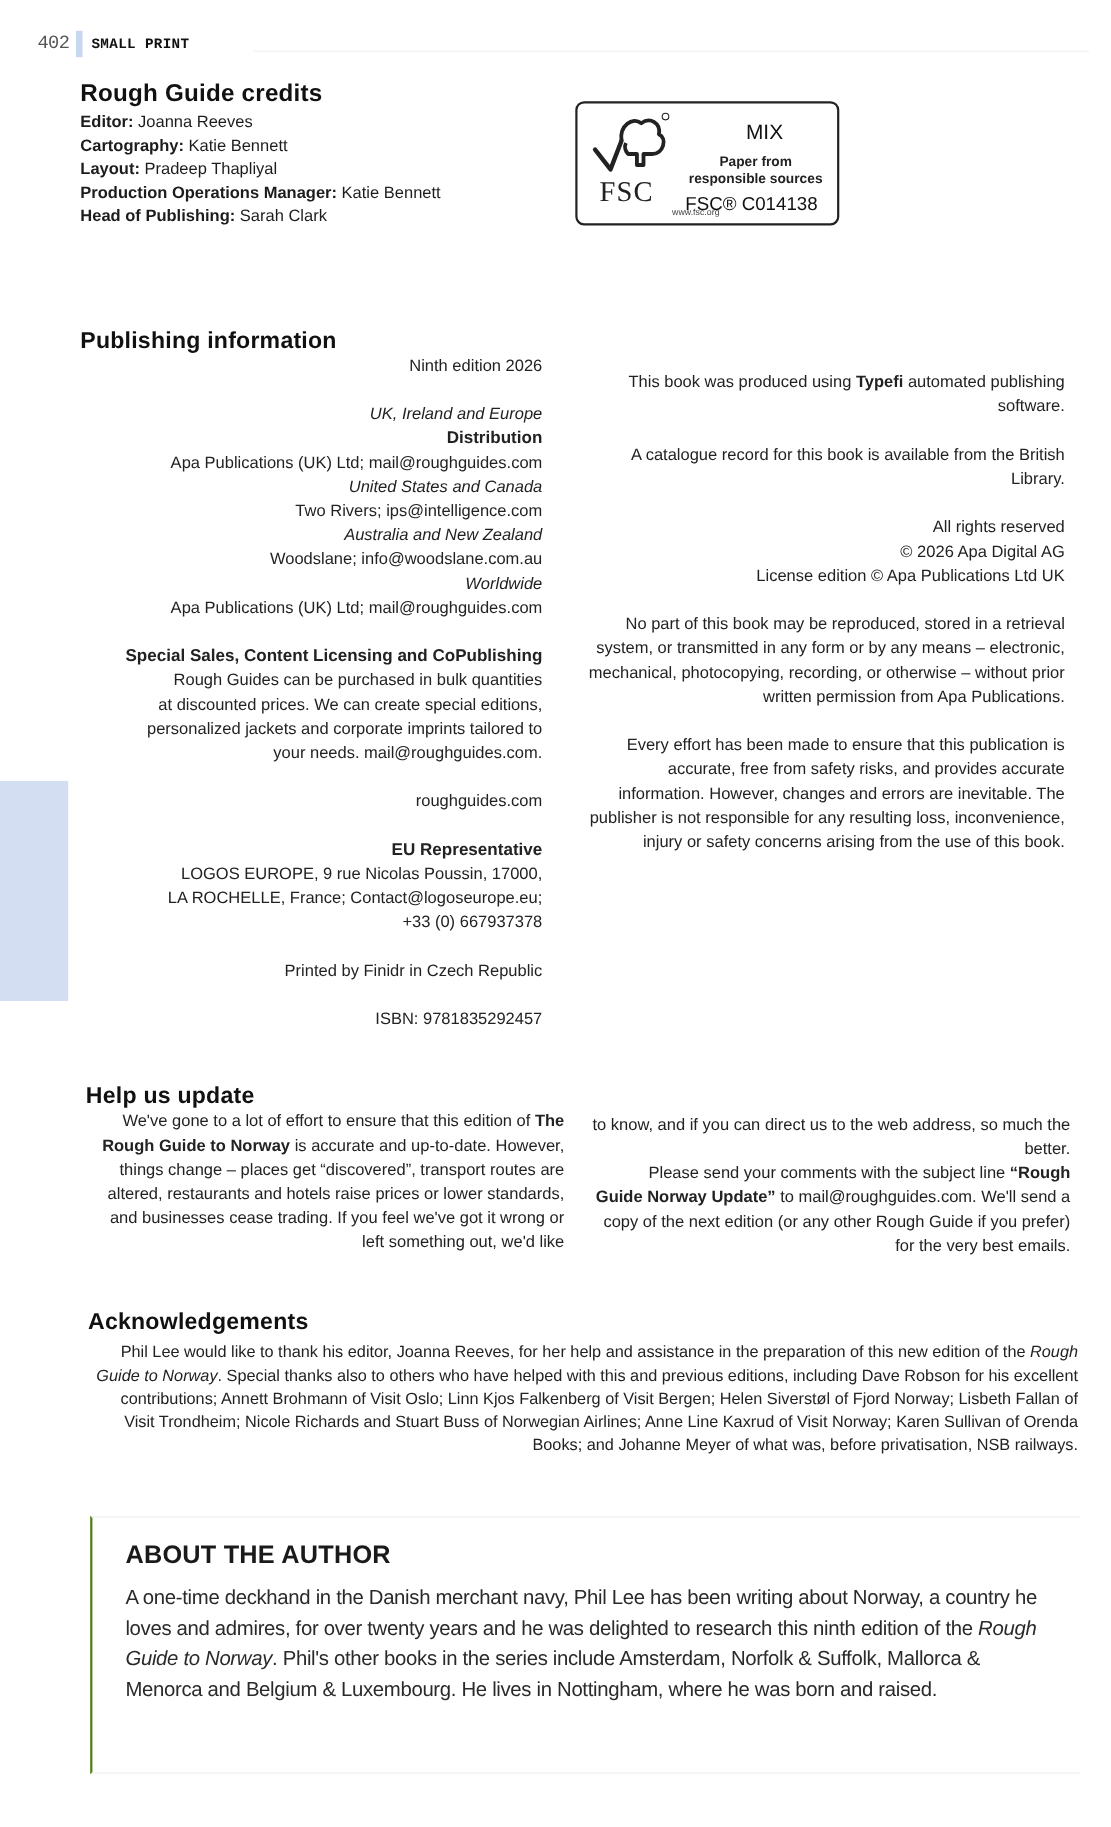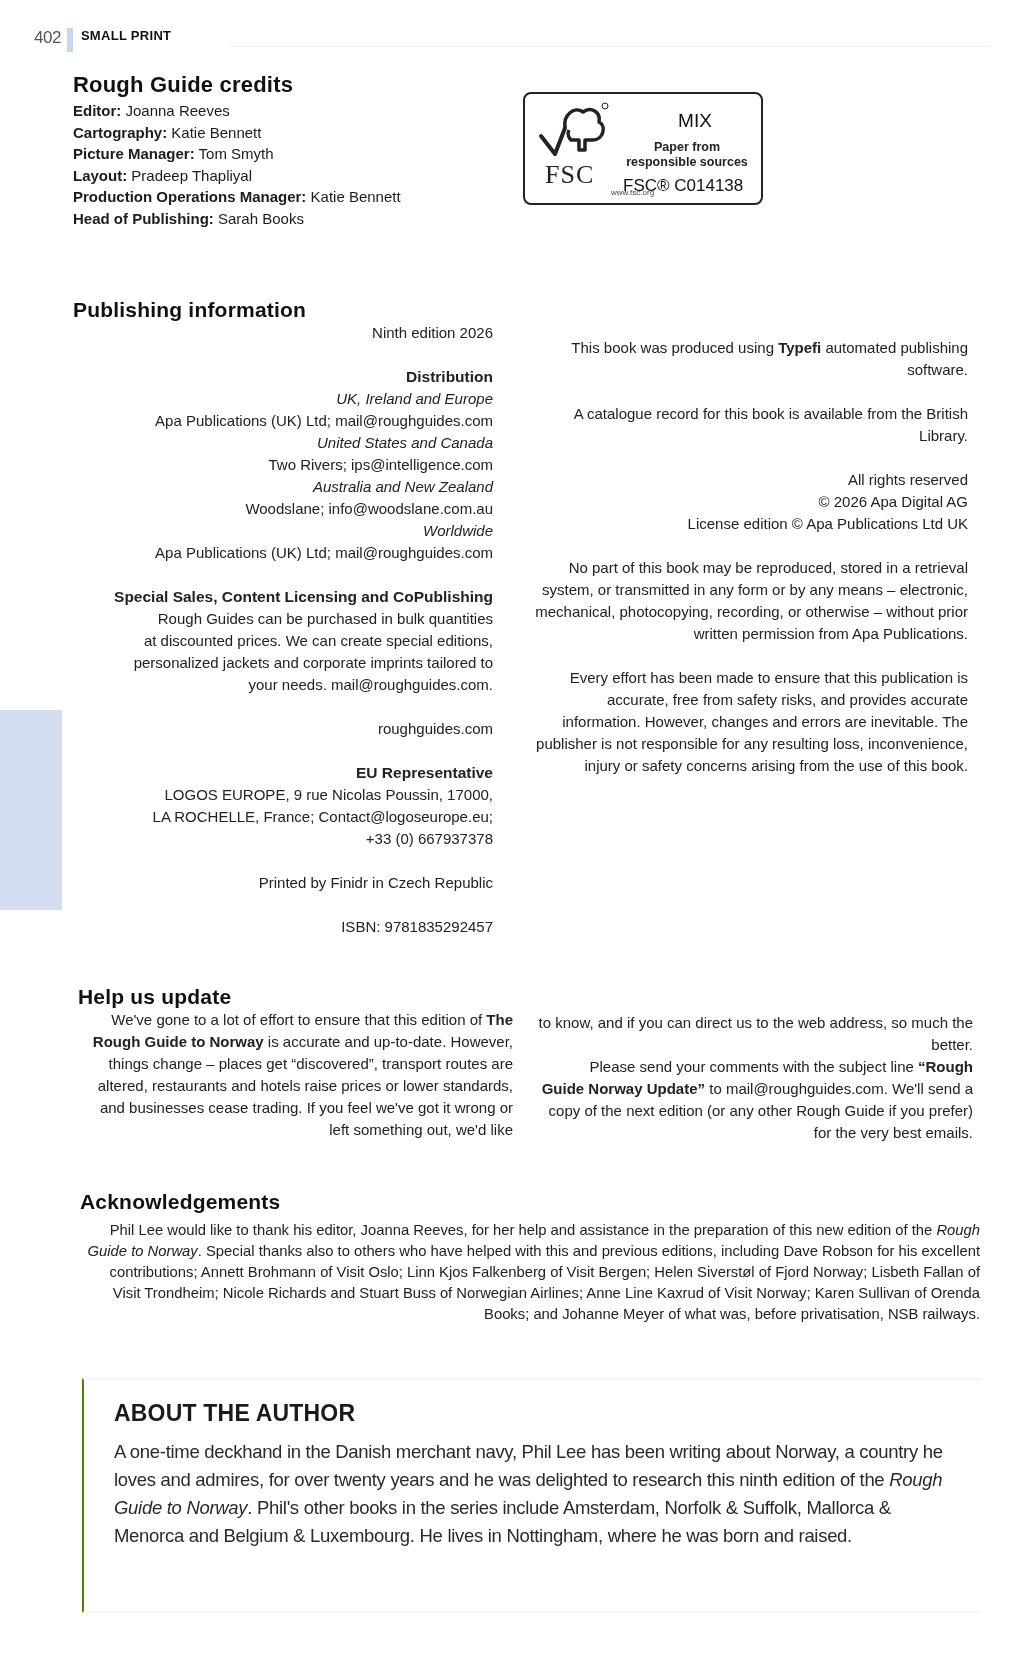--- a/index.html
+++ b/index.html
@@ -1,19 +1,19 @@
 <!DOCTYPE html>
 <html><head>
 <meta charset="utf-8">
 <style>
   * { box-sizing: border-box; margin: 0; padding: 0; }
   html, body { width: 1010px; height: 1661px; background: #ffffff; }
   body { position: relative; font-family: "Liberation Sans", "DejaVu Sans", sans-serif; color: #1c1c1c; overflow: hidden; }
   .abs { position: absolute; }
-  .page-header { left: 34px; top: 28px; display: flex; align-items: flex-start; }
+  .page-header { left: 34px; top: 28px; display: flex; align-items: center; font-family: Liberation Mono, monospace; }
   .page-num { font-size: 17px; color: #555; letter-spacing: -0.5px; }
   .header-bar { width: 6px; height: 24px; background: #c7d7ef; margin: 0 8px 0 6px; }
   .section-name { font-size: 13px; font-weight: bold; color: #111; letter-spacing: 0.3px; }
   .header-rule { left: 230px; top: 46px; width: 760px; height: 1px; background: #f0f0f0; }
   .h2 { font-size: 21px; font-weight: bold; color: #111; letter-spacing: 0.2px; }
   .body { font-size: 15px; line-height: 22px; color: #222; text-align: right; }
   .credits { left: 73px; top: 72px; }
   .credits .row { font-size: 15px; line-height: 21.5px; }
   .credits .lbl { font-weight: bold; }
   .fsc { left: 523px; top: 92px; width: 240px; height: 113px; border: 2px solid #222; border-radius: 8px; }
@@ -43,24 +43,23 @@
   <span class="page-num">402</span>
   <span class="header-bar"></span>
   <span class="section-name">SMALL PRINT</span>
 </div>
 <div class="abs header-rule"></div>
 
 <div class="abs credits">
   <div class="h2" style="font-size:22px;margin-bottom:2px;">Rough Guide credits</div>
   <div class="row"><span class="lbl">Editor:</span> <span>Joanna Reeves</span></div>
   <div class="row"><span class="lbl">Cartography:</span> <span>Katie Bennett</span></div>
-  <div class="row"><span class="lbl">Picture Manager:</span> <span>Tom Smyth</span></div>
   <div class="row"><span class="lbl">Layout:</span> <span>Pradeep Thapliyal</span></div>
   <div class="row"><span class="lbl">Production Operations Manager:</span> <span>Katie Bennett</span></div>
-  <div class="row"><span class="lbl">Head of Publishing:</span> <span>Sarah Books</span></div>
+  <div class="row"><span class="lbl">Head of Publishing:</span> <span>Sarah Clark</span></div>
 </div>
 
 <div class="abs fsc">
   <svg class="abs" style="left:10px;top:6px;" width="78" height="64" viewBox="0 0 78 64">
     <path d="M6 36 L20 54 L30 28" fill="none" stroke="#222" stroke-width="4" stroke-linecap="round" stroke-linejoin="round"></path>
     <path d="M30 28 C28 14 40 6 48 12 C56 6 66 12 64 22 C72 26 68 40 58 40 L50 40 L50 50 L44 50 L44 40 L36 40 C34 38 32 34 34 30" fill="none" stroke="#222" stroke-width="3.5" stroke-linejoin="round"></path>
     <circle cx="70" cy="6" r="3" fill="none" stroke="#222" stroke-width="1"></circle>
   </svg>
   <div class="abs fsc-word">FSC</div>
   <div class="abs fsc-url">www.fsc.org</div>
@@ -69,22 +68,22 @@
     <div>Paper from</div>
     <div>responsible sources</div>
   </div>
   <div class="abs fsc-code">FSC® C014138</div>
 </div>
 
 <div class="abs pubinfo">
   <div class="h2">Publishing information</div>
   <div class="body">Ninth edition 2026</div>
   <div style="height:22px"></div>
+  <div class="body ital">UK, Ireland and Europe</div>
   <div class="body sub-bold">Distribution</div>
-  <div class="body ital">UK, Ireland and Europe</div>
   <div class="body">Apa Publications (UK) Ltd; mail@roughguides.com</div>
   <div class="body ital">United States and Canada</div>
   <div class="body">Two Rivers; ips@intelligence.com</div>
   <div class="body ital">Australia and New Zealand</div>
   <div class="body">Woodslane; info@woodslane.com.au</div>
   <div class="body ital">Worldwide</div>
   <div class="body">Apa Publications (UK) Ltd; mail@roughguides.com</div>
   <div style="height:22px"></div>
   <div class="body sub-bold">Special Sales, Content Licensing and CoPublishing</div>
   <div class="body">Rough Guides can be purchased in bulk quantities</div>

